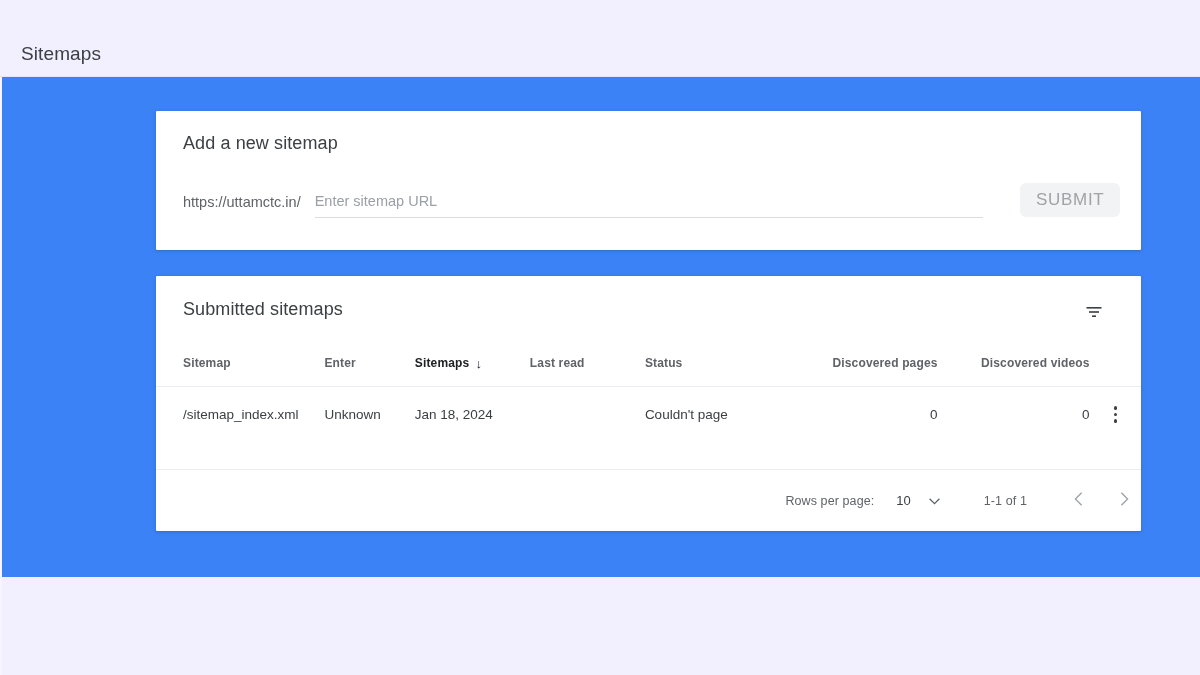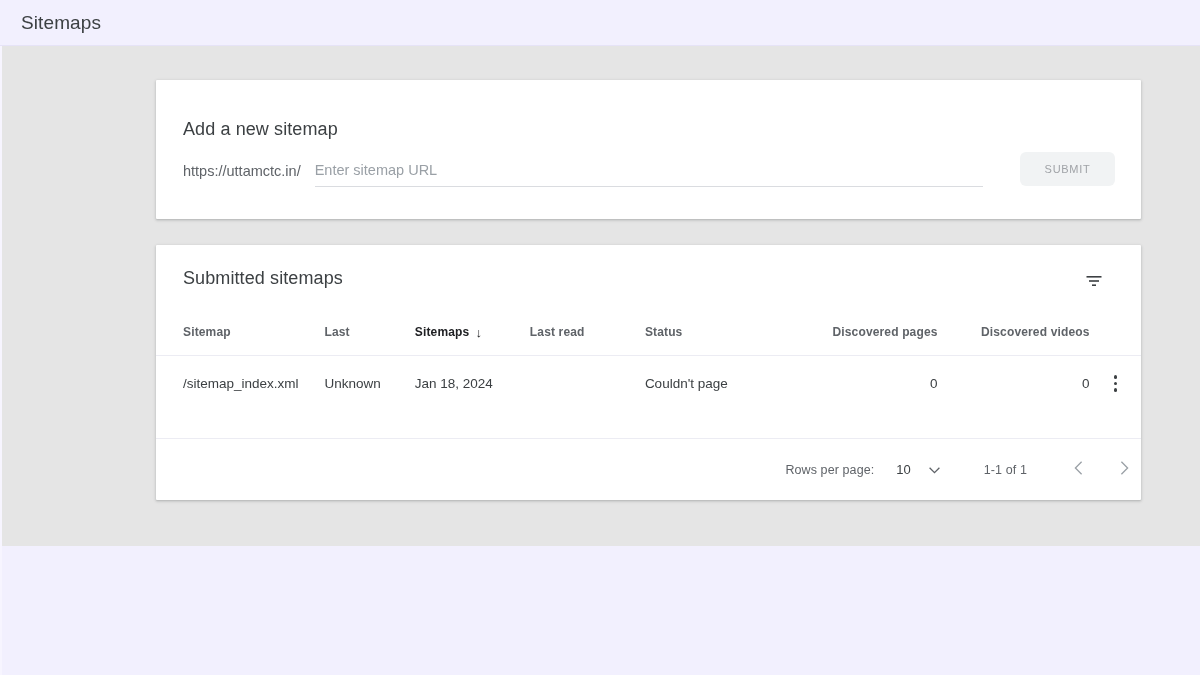--- a/index.html
+++ b/index.html
@@ -12,21 +12,22 @@
     font-family: "Liberation Sans", sans-serif;
     background: #f2f0fe;
     color: #202124;
     -webkit-font-smoothing: antialiased;
   }
 
   .page {
     position: relative;
     width: 1200px;
     height: 546px;
-    background: #e5e5e5;
+    background: #3b82f6;
+    margin-top: 31px;
   }
 
   
   .app-header {
     position: absolute;
     left: 0; top: 0;
     width: 1200px;
     height: 46px;
     border-bottom: 1px solid #e6e3f7;
     display: flex;
@@ -70,21 +71,21 @@
   }
 
   .card-heading {
     position: absolute;
     left: 27px;
     font-size: 18px;
     font-weight: 400;
     color: #3c4043;
     letter-spacing: 0.1px;
   }
-  #add-card .card-heading { top: 39px; }
+  #add-card .card-heading { top: 22px; }
   #table-card .card-heading { top: 23px; }
 
   
   .form-row {
     position: absolute;
     left: 27px;
     top: 80px;
     width: 930px;
     display: flex;
     align-items: flex-end;
@@ -120,21 +121,21 @@
     position: absolute;
     left: 864px;
     top: 72px;
     height: 34px;
     min-width: 95px;
     padding: 0 16px;
     background: #f1f3f4;
     border: none;
     border-radius: 6px;
     font-family: "Liberation Sans", sans-serif;
-    font-size: 11px;
+    font-size: 17px;
     font-weight: 500;
     letter-spacing: 0.7px;
     color: #a0a3a7;
     cursor: default;
     display: flex;
     align-items: center;
     justify-content: center;
   }
 
   
@@ -295,21 +296,21 @@
           <rect x="5" y="9.2" width="10" height="1.6" fill="#3c4043"></rect>
           <rect x="8" y="13.4" width="4" height="1.6" fill="#3c4043"></rect>
         </svg>
       </span>
     </button>
 
     <table class="sitemap-table">
       <thead>
         <tr>
           <th class="col-sitemap">Sitemap</th>
-          <th class="col-type">Last</th>
+          <th class="col-type">Enter</th>
           <th class="col-submitted sorted">
             <span>Sitemaps</span><span class="sort-arrow">↓</span>
           </th>
           <th class="col-lastread">Last read</th>
           <th class="col-status">Status</th>
           <th class="col-pages">Discovered pages</th>
           <th class="col-videos">Discovered videos</th>
           <th class="col-menu"></th>
         </tr>
       </thead>

